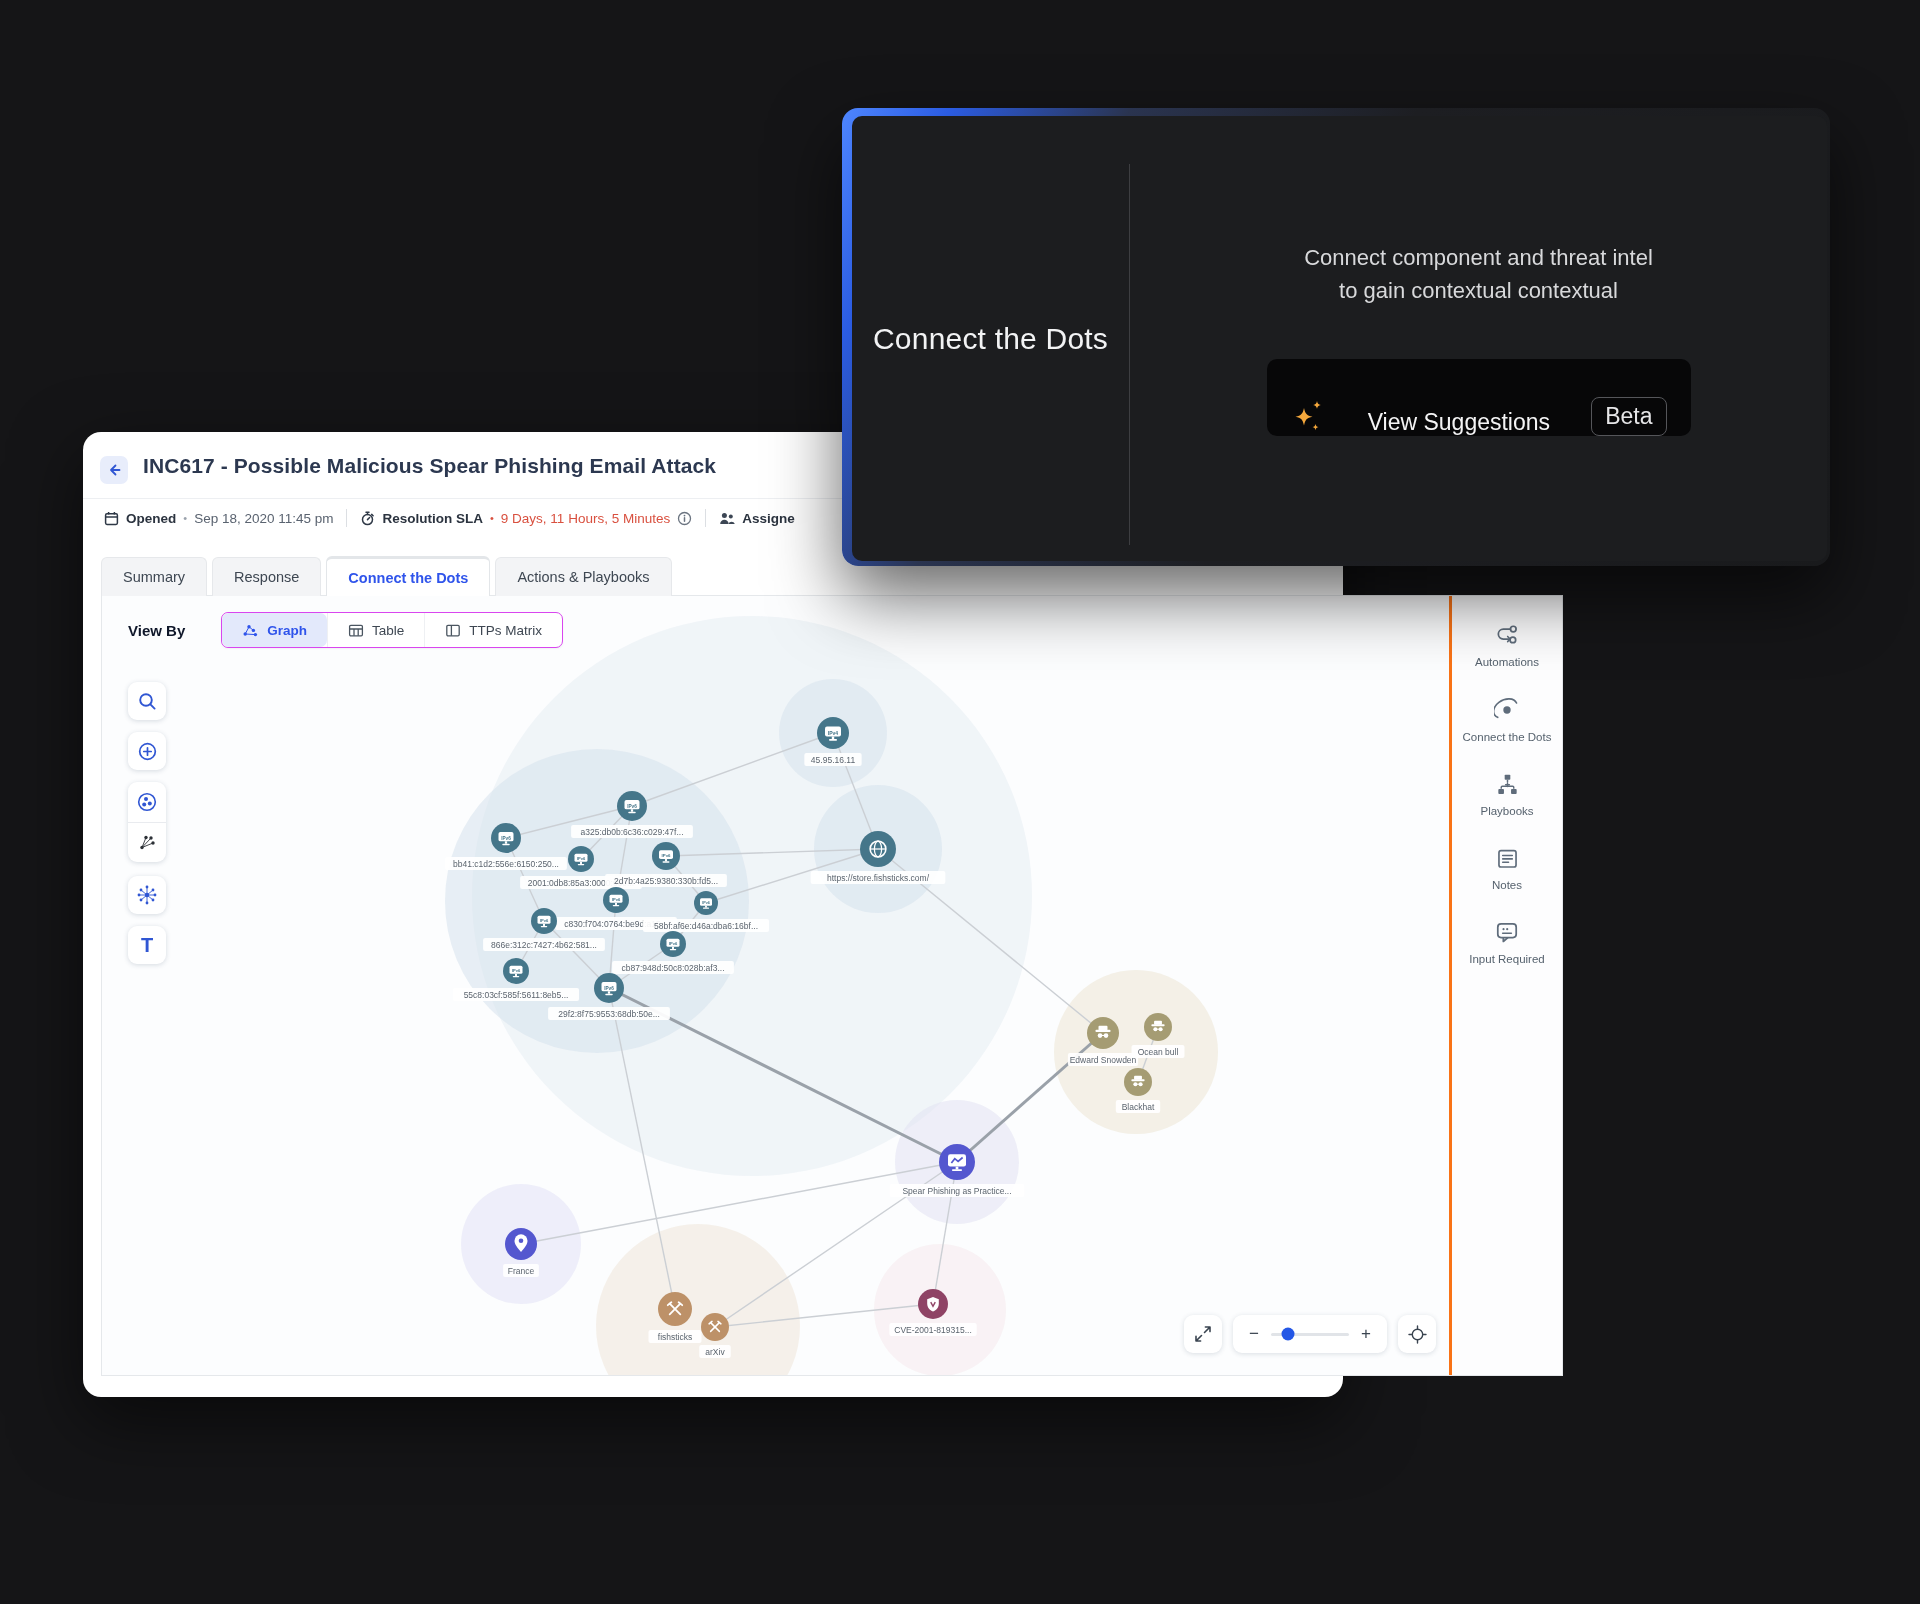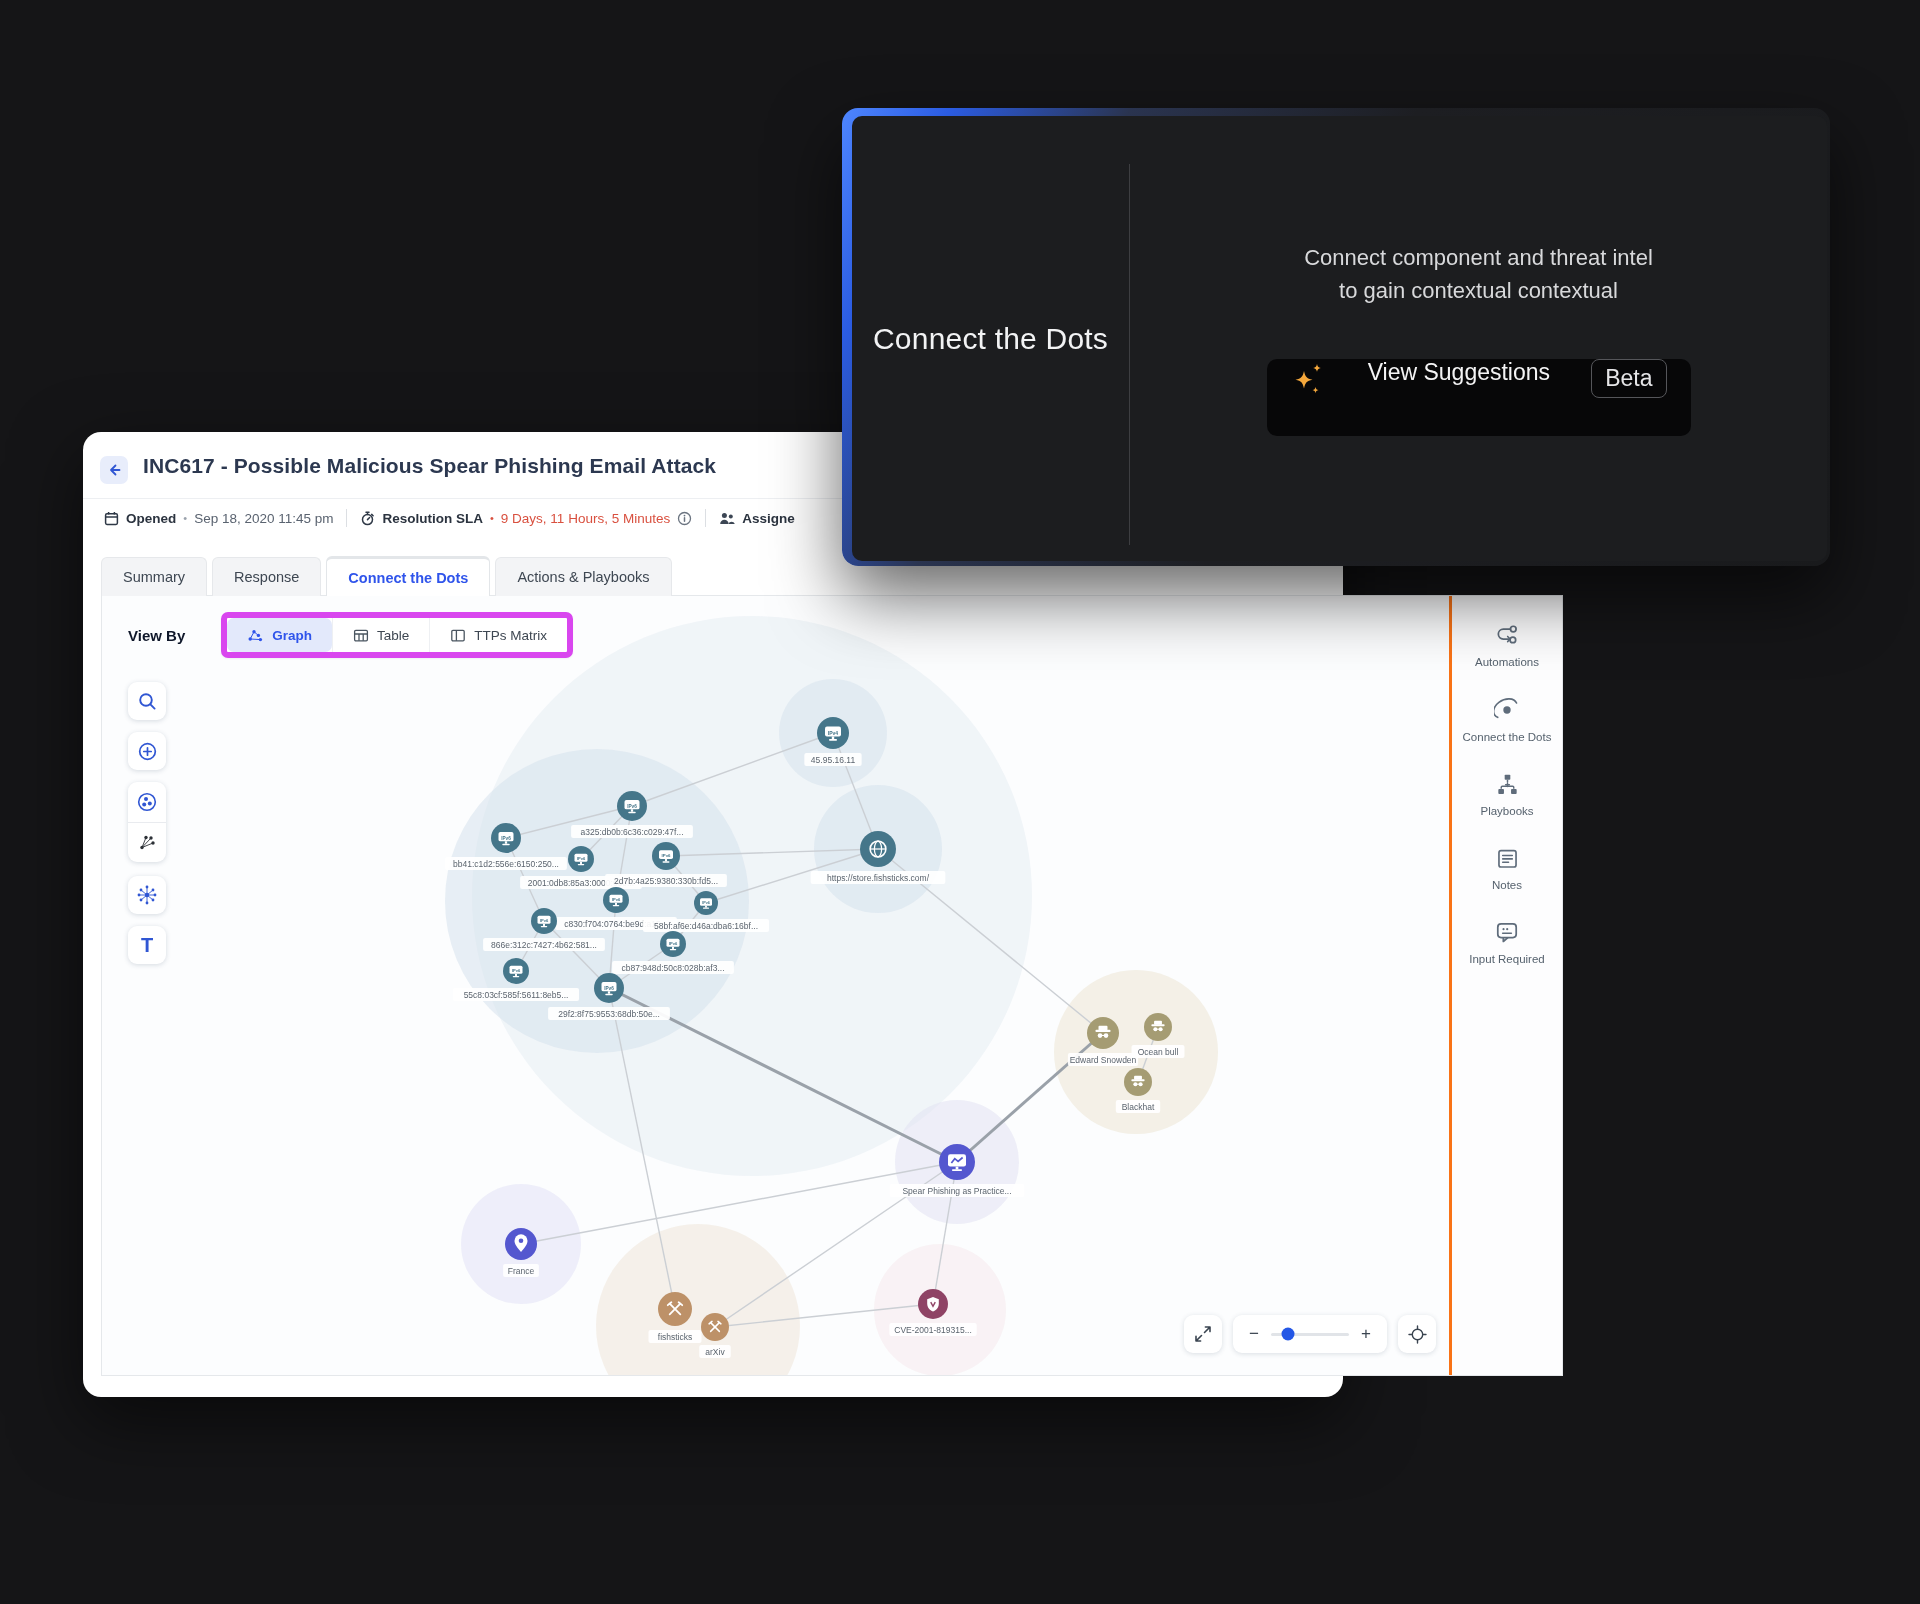--- a/index.html
+++ b/index.html
@@ -27,21 +27,21 @@
          background:#f3f4f6; border:1px solid #e6e8eb; border-bottom:none;
          border-radius:6px 6px 0 0; font-size:14.5px; color:#3e4752; cursor:pointer; }
   .tab.active { background:#fff; color:#2f54eb; font-weight:700; border-top:3px solid #2f54eb;
                 border-color:#e3e6e9; height:40px; margin-top:-1px; }
 
   .panel { position:absolute; left:18px; top:163px; width:1462px; height:781px;
            border:1px solid #e5e8eb; background:#fcfdfe; }
 
   .viewby-row { position:absolute; left:26px; top:16px; display:flex; align-items:center; gap:36px; z-index:4; }
   .viewby-label { font-size:15px; font-weight:700; color:#0f172a; }
-  .segmented { display:flex; background:#fff; border:6px solid #d946ef; border-radius:7px; overflow:hidden; box-shadow:0 1px 2px rgba(50,60,80,0.06); }
+  .segmented { display:flex; background:#fff; border:1px solid #d946ef; border-radius:7px; overflow:hidden; box-shadow:0 1px 2px rgba(50,60,80,0.06); }
   .seg { display:flex; align-items:center; gap:8px; height:34px; padding:0 20px; background:transparent;
          border:none; font-size:13.5px; color:#3e4752; cursor:pointer; font-family:inherit; }
   .seg + .seg { border-left:1px solid #eef0f3; }
   .seg.active { background:#e3e9fb; color:#2f54eb; font-weight:700; border-radius:7px; }
 
   .left-toolbar { position:absolute; left:26px; top:86px; width:38px; display:flex; flex-direction:column; gap:12px; z-index:4; }
   .tool-btn { width:38px; height:38px; background:#fff; border:none; border-radius:9px; cursor:pointer;
               box-shadow:0 1px 5px rgba(40,60,90,0.18); display:flex; align-items:center; justify-content:center; }
   .tool-group { width:38px; background:#fff; border-radius:9px; box-shadow:0 1px 5px rgba(40,60,90,0.18);
                 display:flex; flex-direction:column; margin-bottom:2px; }
@@ -72,21 +72,21 @@
                 padding:8px 3px 5px 10px; z-index:20;
                 background:linear-gradient(115deg,#4e86ff 0%,#2b5ce2 9%,#2a3450 24%,#1d1e22 48%,#191a1c 100%);
                 box-shadow:0 30px 70px rgba(0,0,0,0.6); }
   .promo-inner { width:100%; height:100%; background:#1c1d1f; border-radius:10px; display:flex; }
   .promo-left { width:277px; display:flex; align-items:center; justify-content:center; }
   .promo-title { color:#f2f3f4; font-size:30px; font-weight:500; letter-spacing:0.2px; }
   .promo-divider { width:1px; background:#3d3e41; margin:48px 0 16px 0; }
   .promo-right { flex:1; display:flex; flex-direction:column; align-items:center; justify-content:center; gap:52px; }
   .promo-desc { color:#d8d9db; font-size:22px; line-height:1.5; text-align:center; font-weight:400; }
   .suggest-btn { width:424px; height:77px; background:#070708; border:none; border-radius:10px; cursor:pointer;
-                 display:flex; align-items:flex-start; padding:0 24px; gap:16px; }
+                 display:flex; align-items:flex-end; padding:0 24px; gap:16px; }
   .suggest-label { flex:1; text-align:center; color:#f4f4f5; font-size:23px; font-weight:500; font-family:inherit; }
   .beta-badge { border:1px solid #55565a; border-radius:8px; padding:5px 13px; color:#e6e6e8; font-size:23px; }
 </style>
 </head>
 <body>
 
 <div class="stage">
 
   <div class="window">
 

